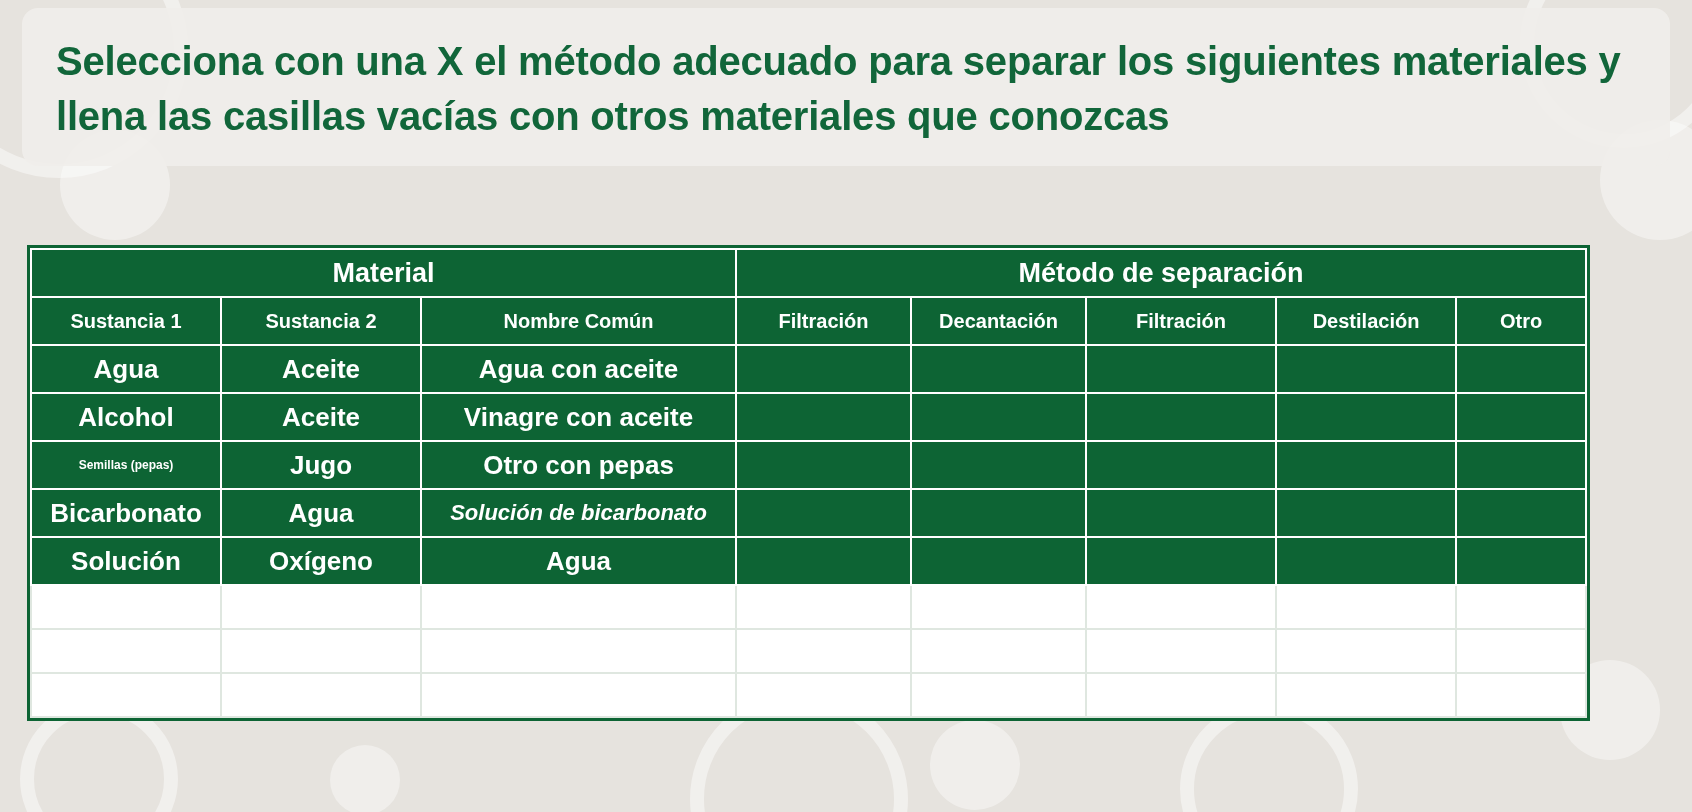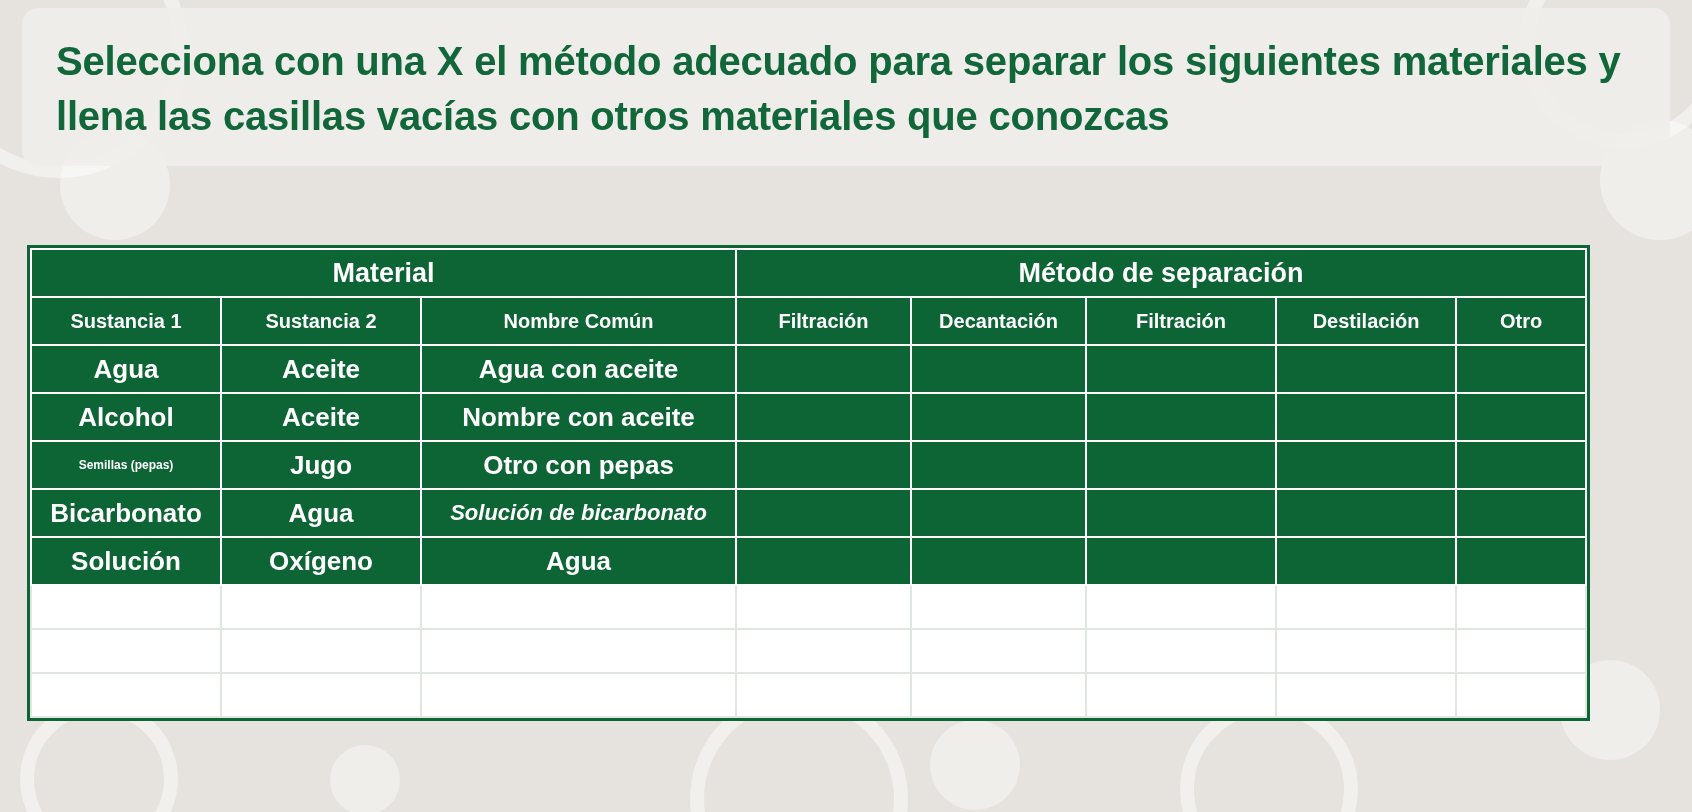--- a/index.html
+++ b/index.html
@@ -176,21 +176,21 @@
           <td class="body-cell answer-cell"></td>
           <td class="body-cell answer-cell"></td>
           <td class="body-cell answer-cell"></td>
           <td class="body-cell answer-cell"></td>
           <td class="body-cell answer-cell"></td>
         </tr>
 
         <tr>
           <td class="body-cell">Alcohol</td>
           <td class="body-cell">Aceite</td>
-          <td class="body-cell">Nombre con aceite</td>
+          <td class="body-cell">Vinagre con aceite</td>
           <td class="body-cell answer-cell"></td>
           <td class="body-cell answer-cell"></td>
           <td class="body-cell answer-cell"></td>
           <td class="body-cell answer-cell"></td>
           <td class="body-cell answer-cell"></td>
         </tr>
 
         <tr>
           <td class="body-cell small">Semillas (pepas)</td>
           <td class="body-cell">Jugo</td>

